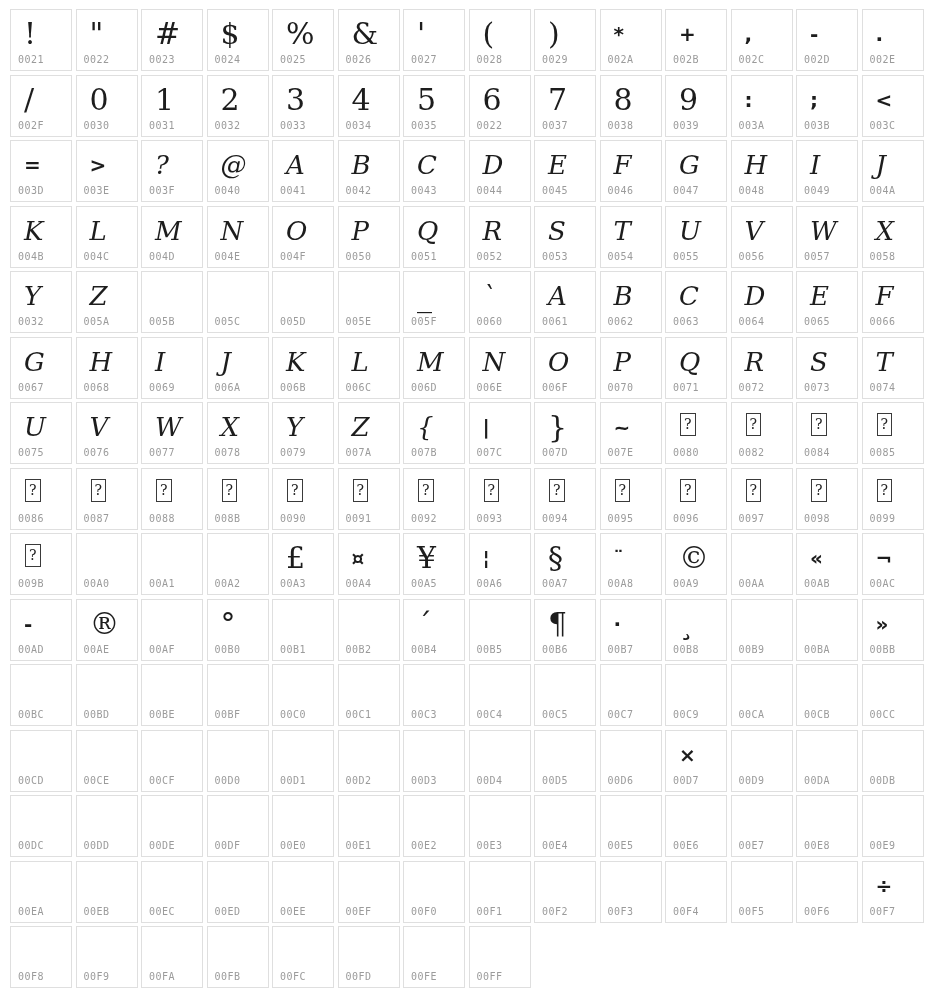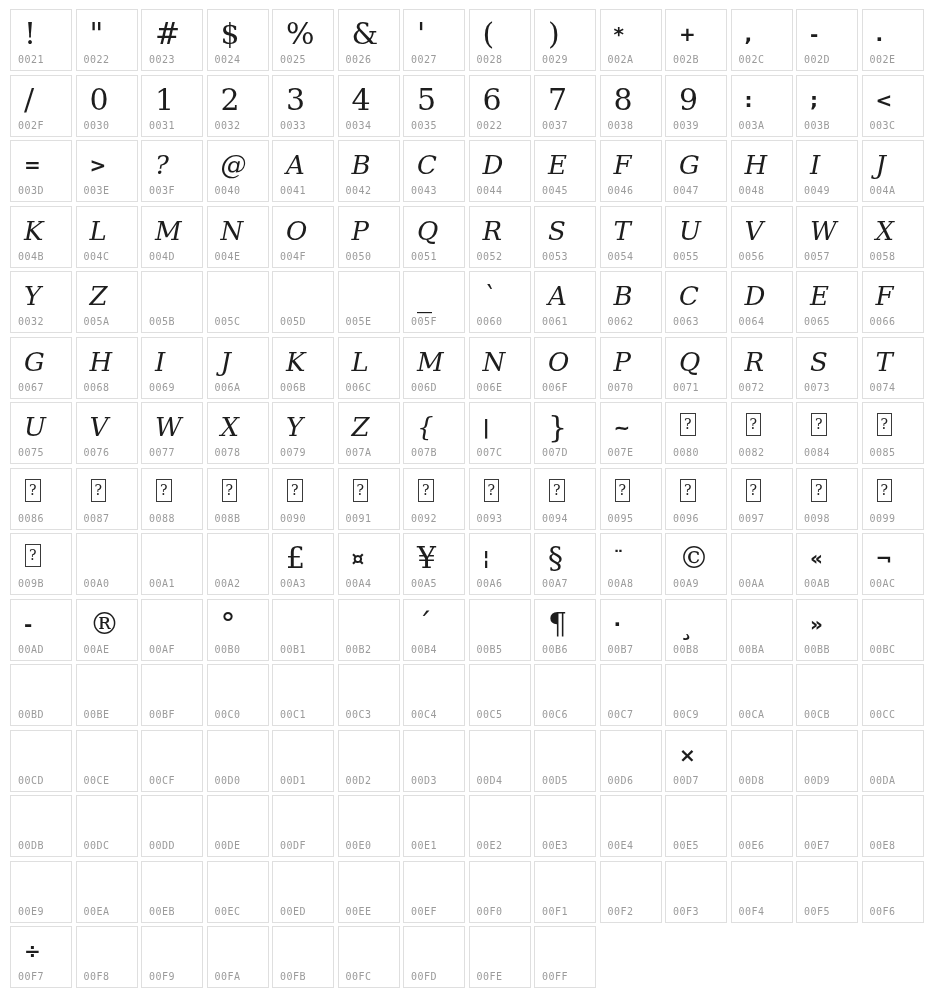--- a/index.html
+++ b/index.html
@@ -735,20 +735,24 @@
   <div class="cell">
     <span class="glyph sans">·</span>
     <span class="code">00B7</span>
   </div>
 
   <div class="cell">
     <span class="glyph serif">¸</span>
     <span class="code">00B8</span>
   </div>
 
+  <div class="cell">
+
+    <span class="code">00B9</span>
+  </div>
 
   <div class="cell">
 
     <span class="code">00BA</span>
   </div>
 
   <div class="cell">
     <span class="glyph sans">»</span>
     <span class="code">00BB</span>
   </div>
@@ -792,24 +796,20 @@
   <div class="cell">
 
     <span class="code">00C4</span>
   </div>
 
   <div class="cell">
 
     <span class="code">00C5</span>
   </div>
 
-  <div class="cell">
-
-    <span class="code">00C6</span>
-  </div>
 
   <div class="cell">
 
     <span class="code">00C7</span>
   </div>
 
 
   <div class="cell">
 
     <span class="code">00C9</span>
@@ -878,24 +878,20 @@
   <div class="cell">
 
     <span class="code">00D6</span>
   </div>
 
   <div class="cell">
     <span class="glyph sans">×</span>
     <span class="code">00D7</span>
   </div>
 
-  <div class="cell">
-
-    <span class="code">00D8</span>
-  </div>
 
   <div class="cell">
 
     <span class="code">00D9</span>
   </div>
 
   <div class="cell">
 
     <span class="code">00DA</span>
   </div>

